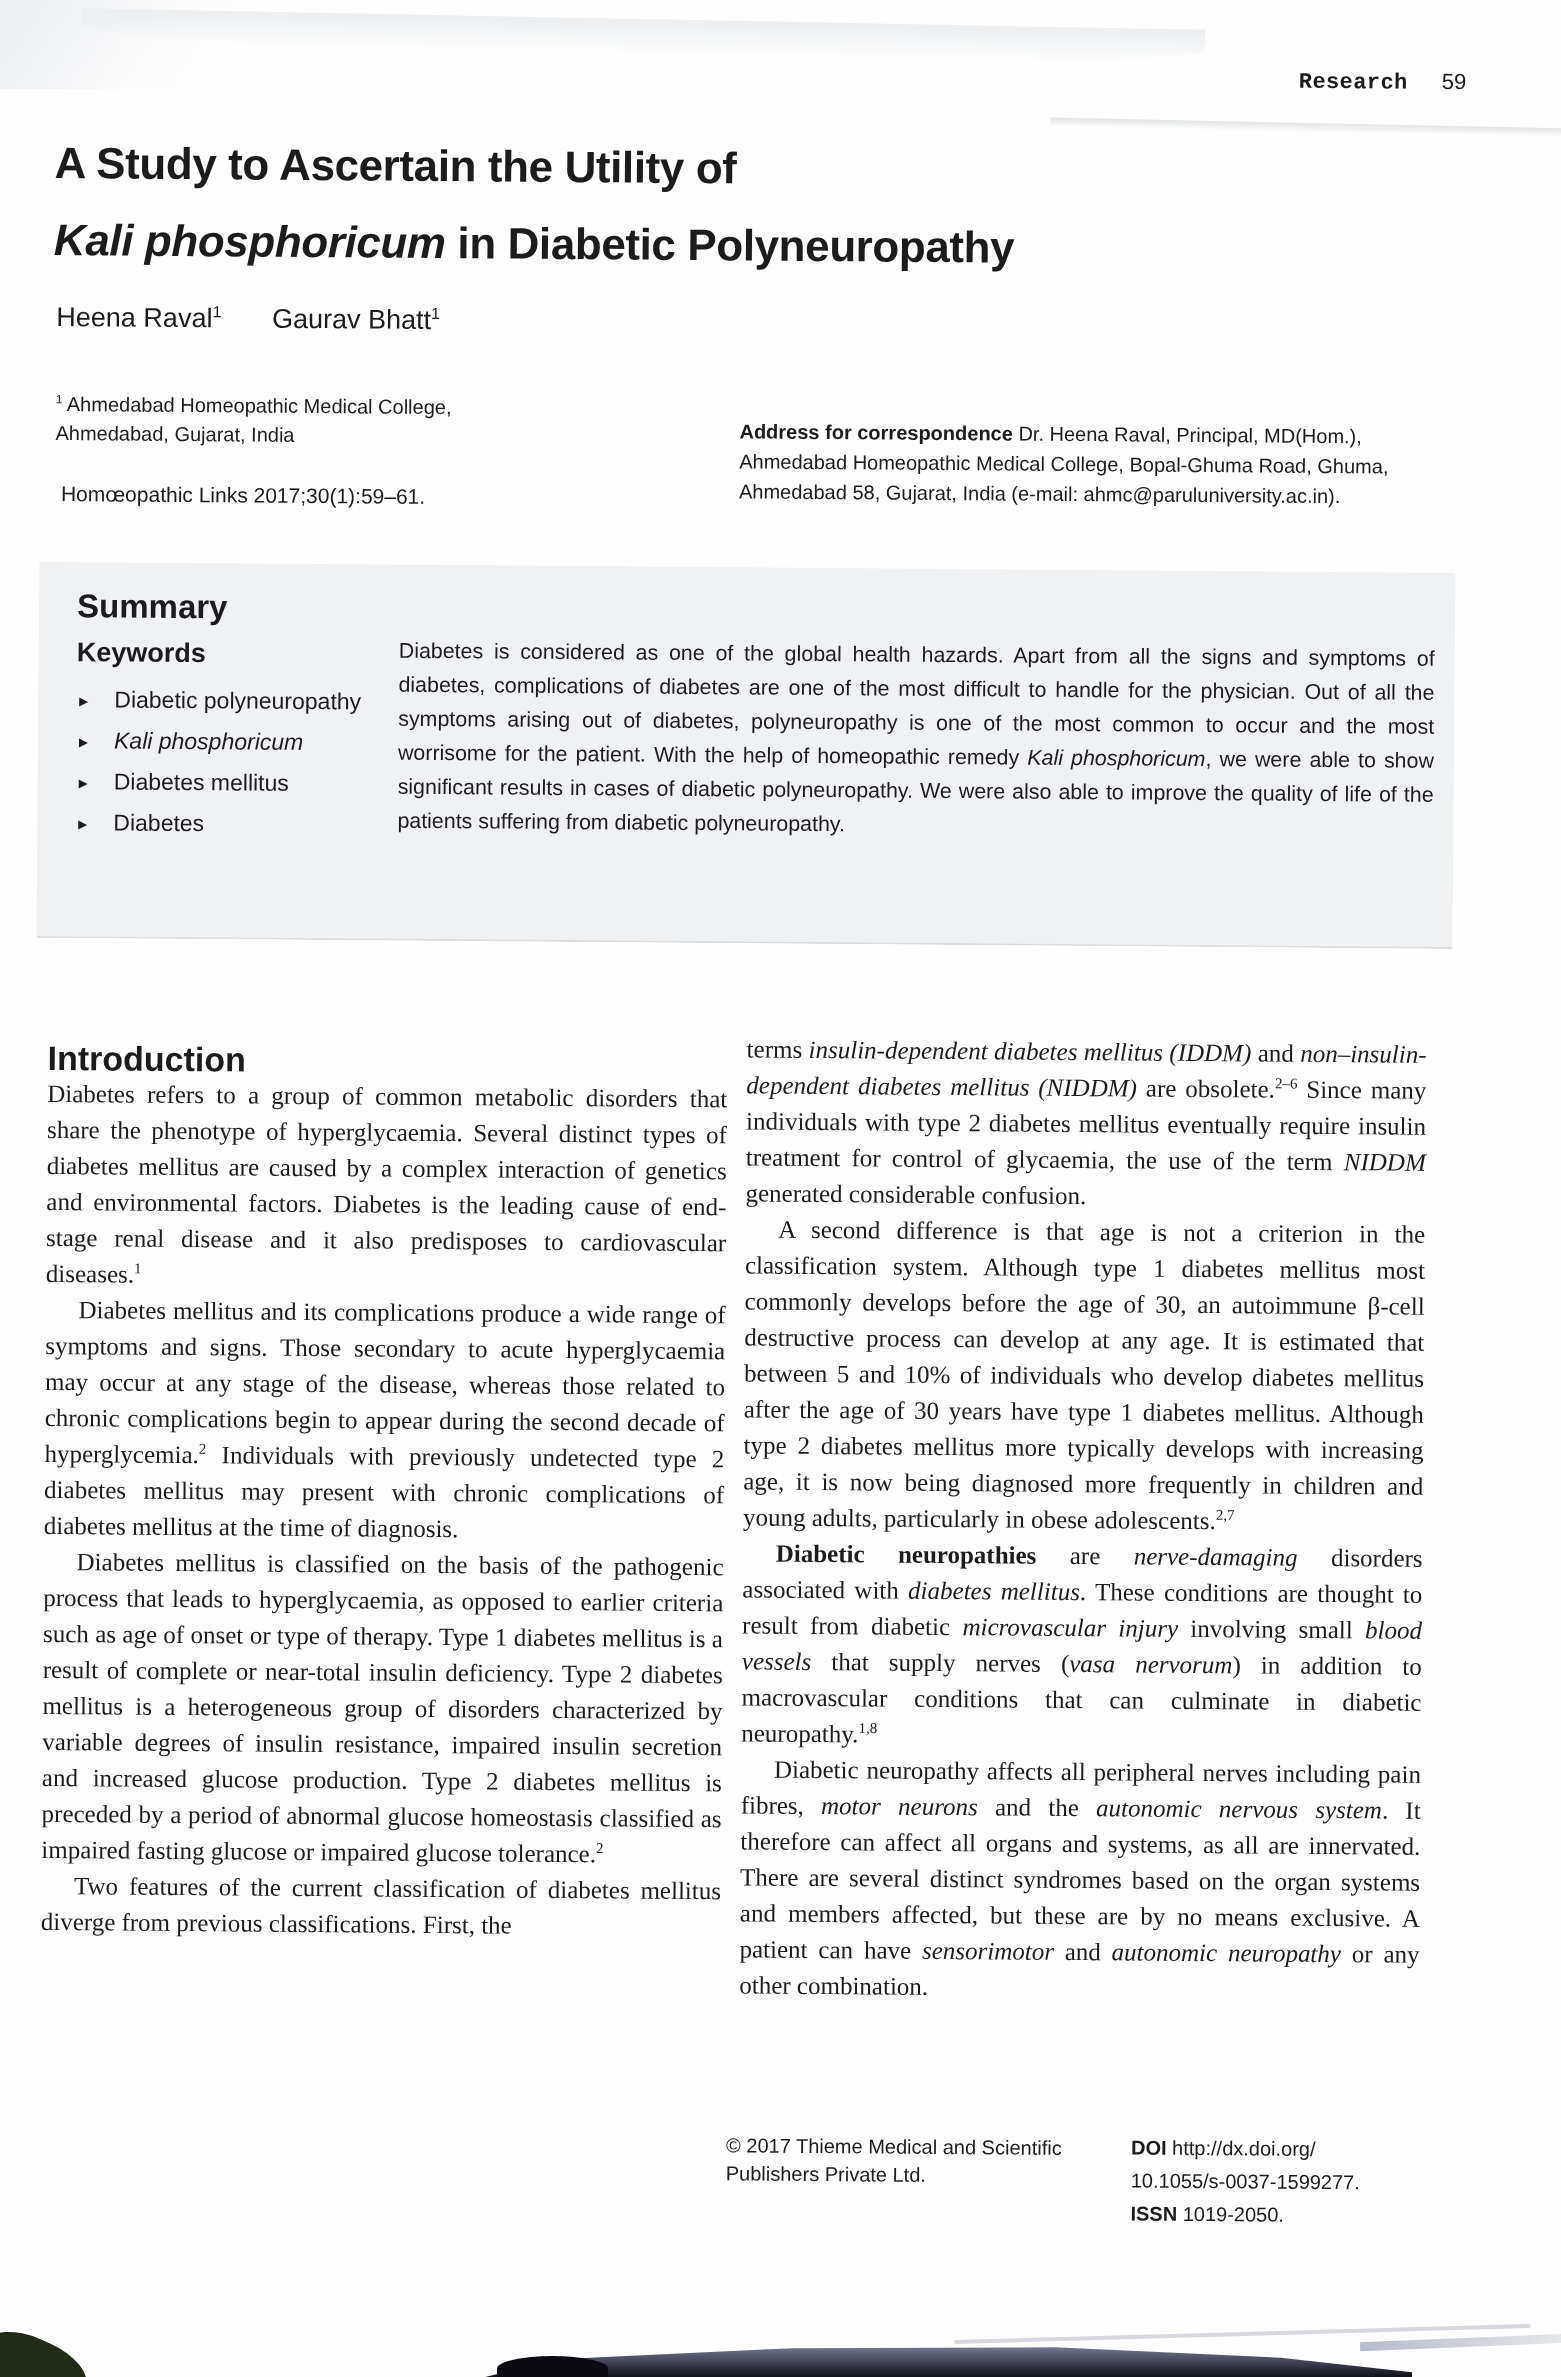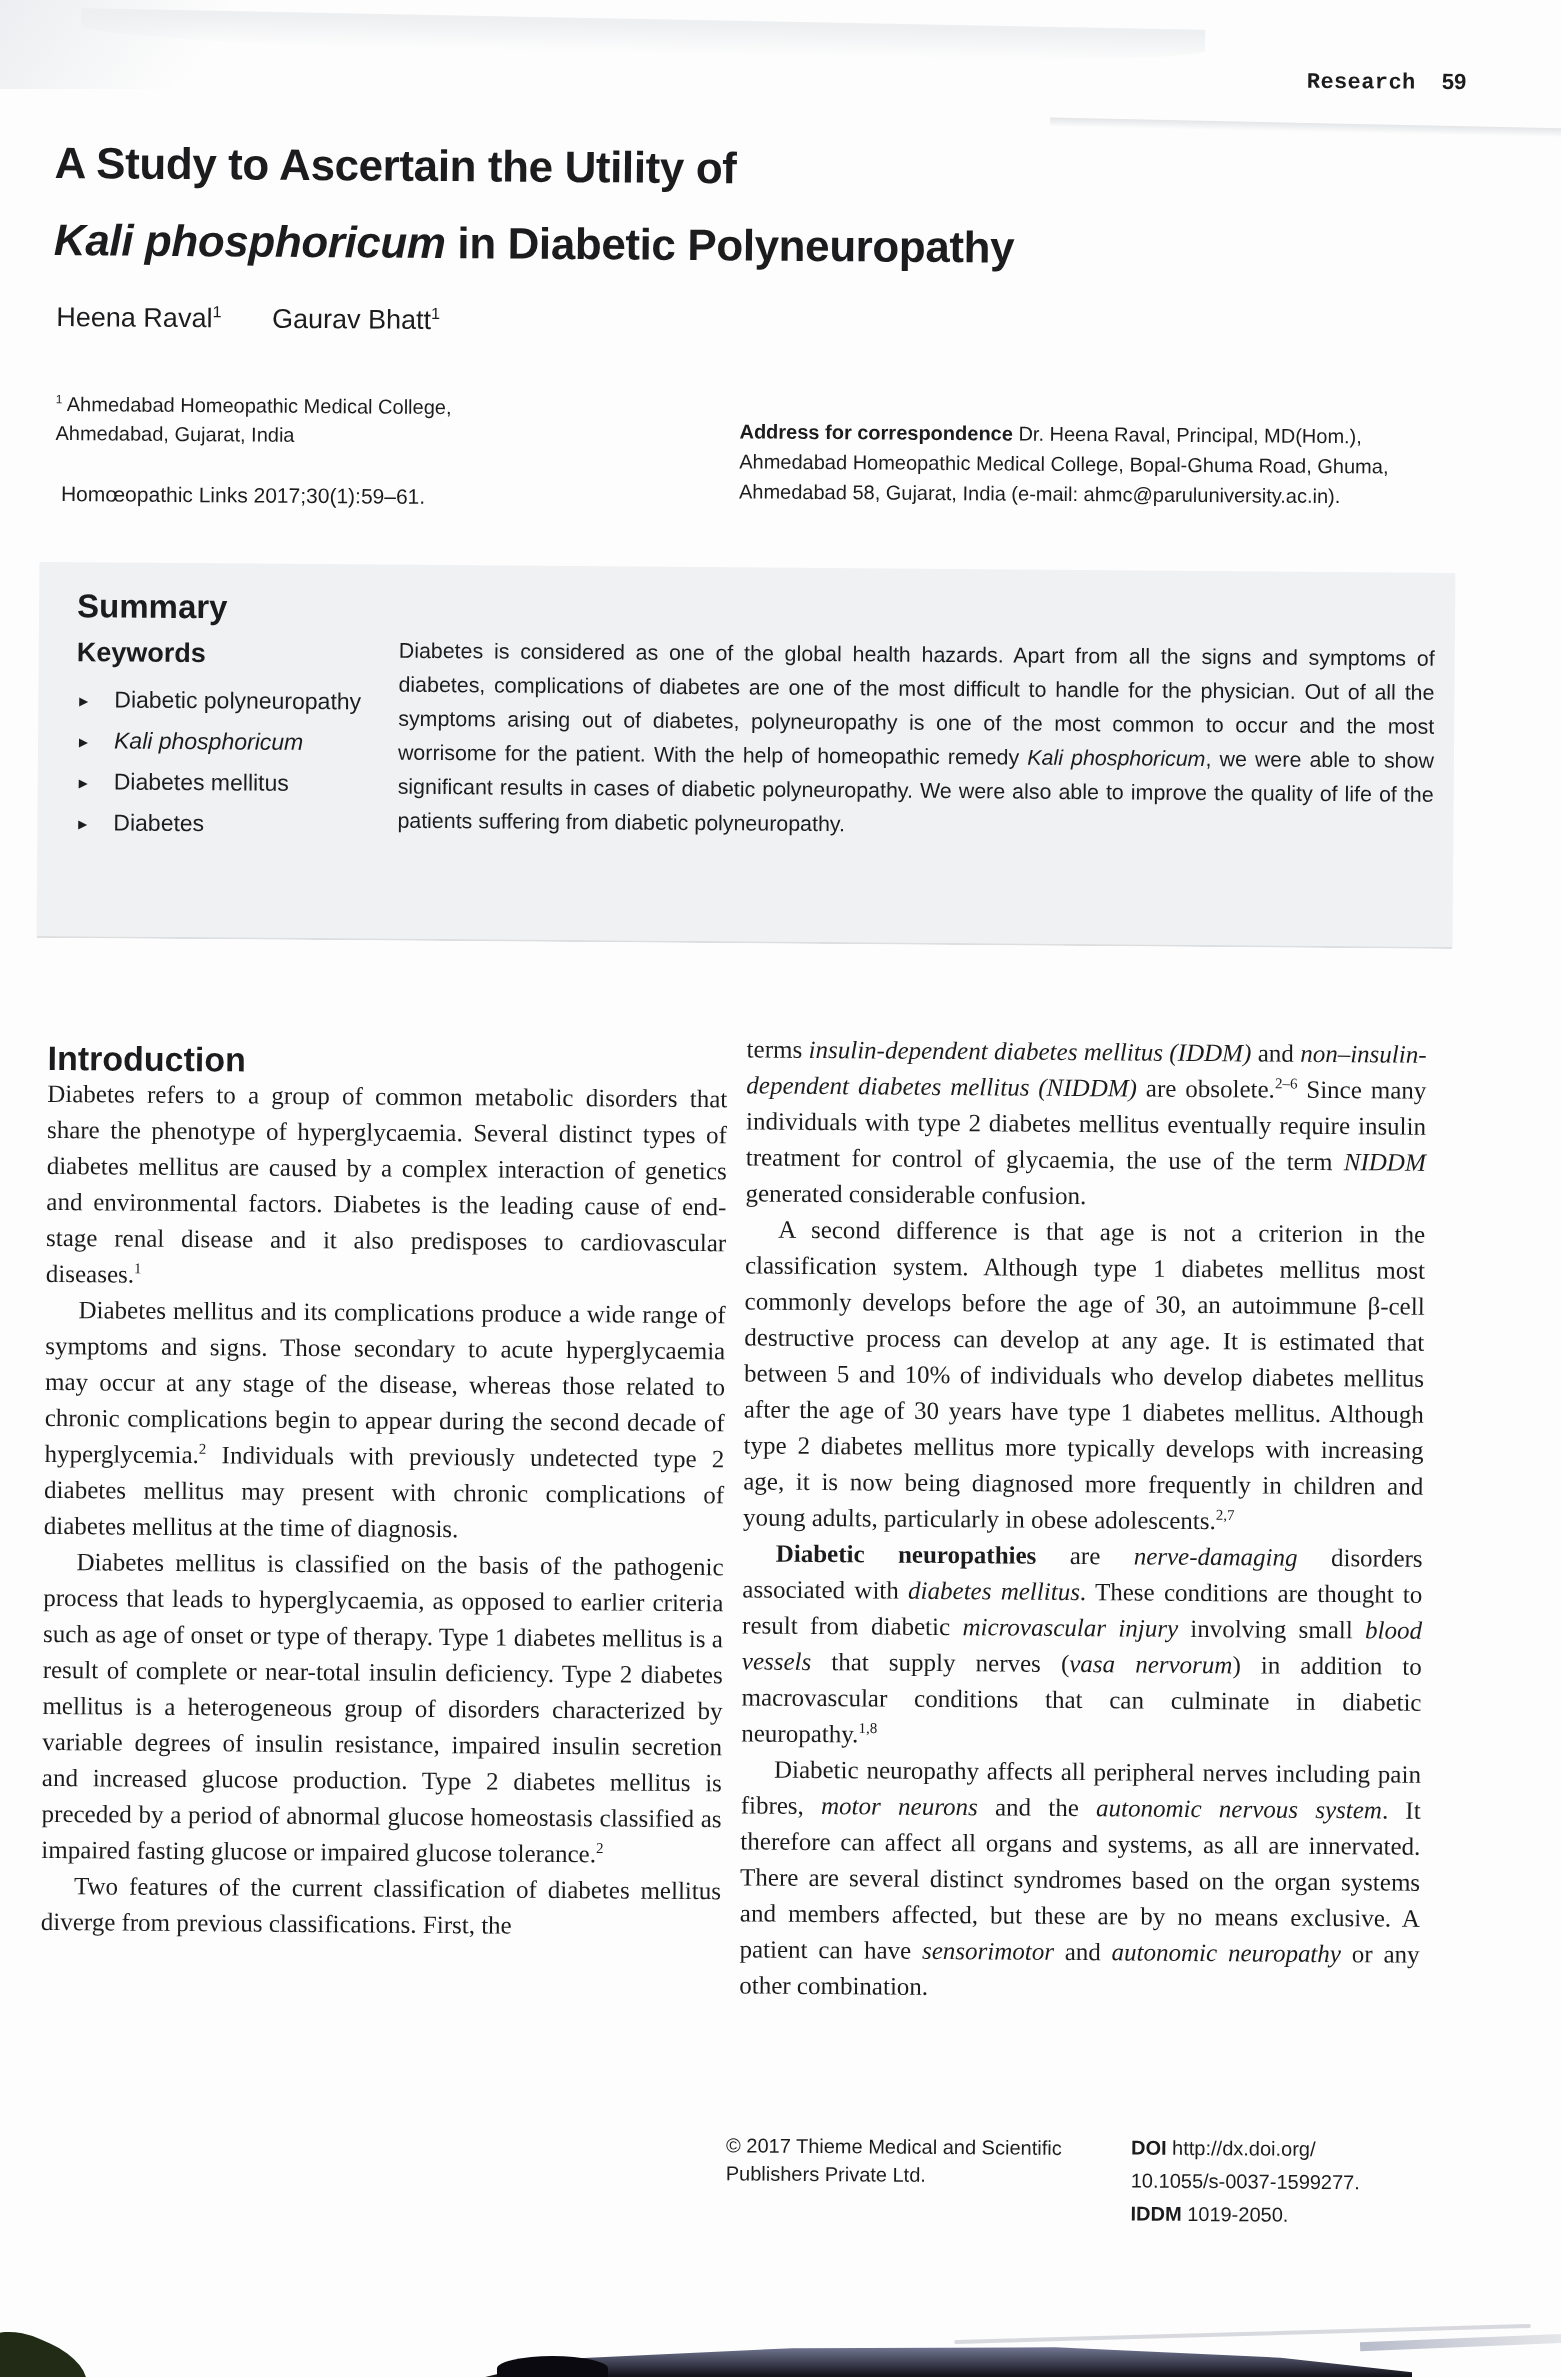--- a/index.html
+++ b/index.html
@@ -41,21 +41,21 @@
   .scan-bottom-streak{position:absolute;left:1360px;bottom:30px;width:207px;height:9px;
     background:linear-gradient(to right,#9aa0b5,#dcdee2);transform:rotate(-2.4deg);opacity:.7;}
   .scan-bottom-wisp{position:absolute;left:954px;bottom:41px;width:577px;height:4.4px;
     background:#b9bcc4;transform:rotate(-1.6deg);opacity:.55;border-radius:2.2px;}
   .scan-bottom-left{position:absolute;left:-22px;bottom:-21px;width:111px;height:59px;
     background:#222b16;border-radius:45%;transform:rotate(24deg);}
 
   
   .running-head{position:absolute;top:58px;right:95px;font-size:22px;}
   .running-head .section{font-weight:bold;letter-spacing:0.4px;font-family:Liberation Mono, monospace;}
-  .running-head .pageno{margin-left:20px;font-weight:bold;}
+  .running-head .pageno{margin-left:28px;font-weight:normal;}
 
   
   .article-title{position:absolute;left:55px;top:95px;font-size:44px;font-weight:bold;
     line-height:77px;letter-spacing:-0.4px;}
   .authors{position:absolute;left:58px;top:302px;font-size:27px;}
   .authors .author{margin-right:43px;}
   .affiliation{position:absolute;left:58px;top:390px;width:510px;font-size:20px;line-height:29px;}
   .citation{position:absolute;left:64px;top:482px;font-size:21px;}
   .correspondence{position:absolute;left:742px;top:411px;width:690px;font-size:20px;line-height:30px;}
 
@@ -156,21 +156,21 @@
       <p class="ind"><span>A second difference is that age is not a criterion in the classification system. Although type 1 diabetes mellitus most commonly develops before the age of 30, an autoimmune β-cell destructive process can develop at any age. It is estimated that between 5 and 10% of individuals who develop diabetes mellitus after the age of 30 years have type 1 diabetes mellitus. Although type 2 diabetes mellitus more typically develops with increasing age, it is now being diagnosed more frequently in children and young adults, particularly in obese adolescents.</span><sup>2,7</sup></p>
       <p class="ind"><span class="bd">Diabetic neuropathies</span><span> are </span><span class="it">nerve-damaging</span><span> disorders associated with </span><span class="it">diabetes mellitus</span><span>. These conditions are thought to result from diabetic </span><span class="it">microvascular injury</span><span> involving small </span><span class="it">blood vessels</span><span> that supply nerves (</span><span class="it">vasa nervorum</span><span>) in addition to macrovascular conditions that can culminate in diabetic neuropathy.</span><sup>1,8</sup></p>
       <p class="ind"><span>Diabetic neuropathy affects all peripheral nerves including pain fibres, </span><span class="it">motor neurons</span><span> and the </span><span class="it">autonomic nervous system</span><span>. It therefore can affect all organs and systems, as all are innervated. There are several distinct syndromes based on the organ systems and members affected, but these are by no means exclusive. A patient can have </span><span class="it">sensorimotor</span><span> and </span><span class="it">autonomic neuropathy</span><span> or any other combination.</span></p>
     </div>
 
     <div class="footer-copyright">© 2017 Thieme Medical and Scientific Publishers Private Ltd.</div>
 
     <div class="footer-doi">
       <div><span class="bd">DOI</span><span> http://dx.doi.org/</span></div>
       <div><span>10.1055/s-0037-1599277.</span></div>
-      <div><span class="bd">IDDM</span><span> 1019-2050.</span></div>
+      <div><span class="bd">ISSN</span><span> 1019-2050.</span></div>
     </div>
 
   </div>
 
   <div class="scan-bottom-wisp"></div>
   <div class="scan-bottom-main"></div>
   <div class="scan-bottom-blob"></div>
   <div class="scan-bottom-streak"></div>
   <div class="scan-bottom-left"></div>
 

